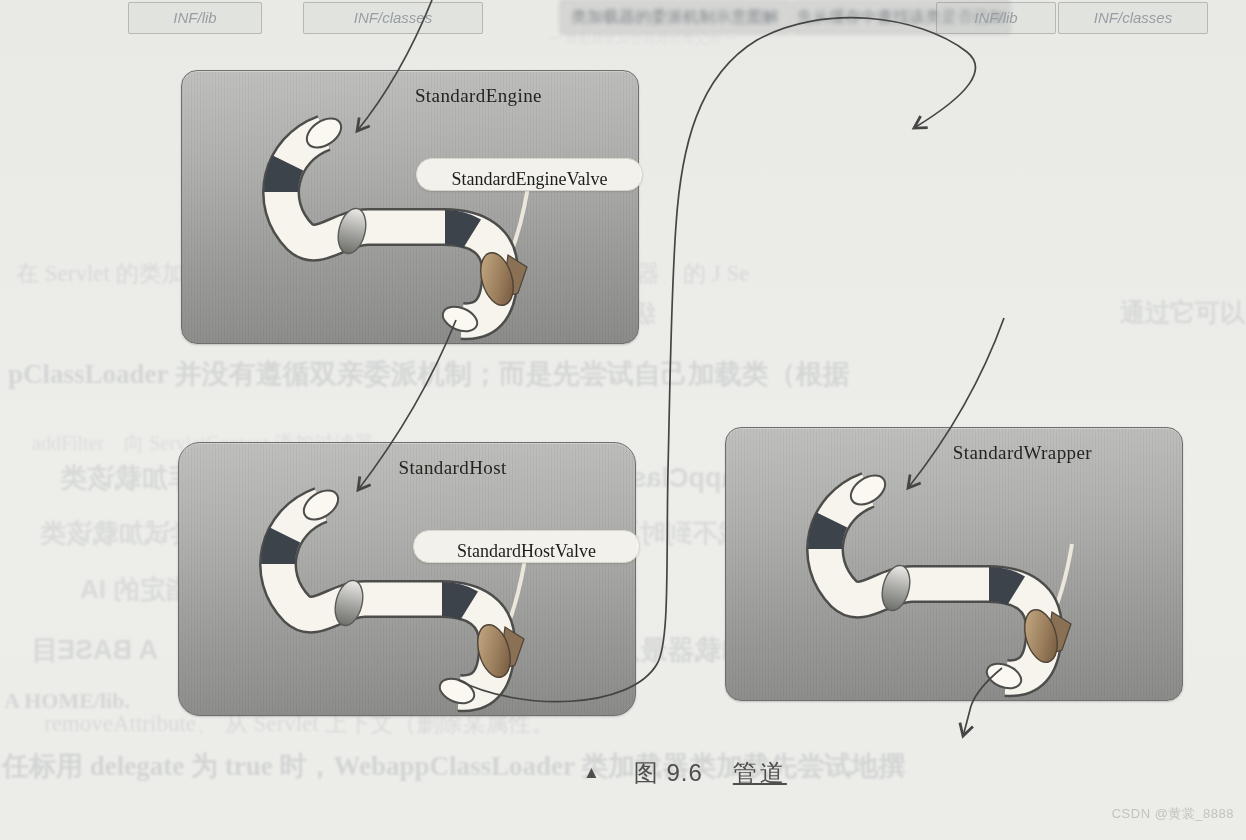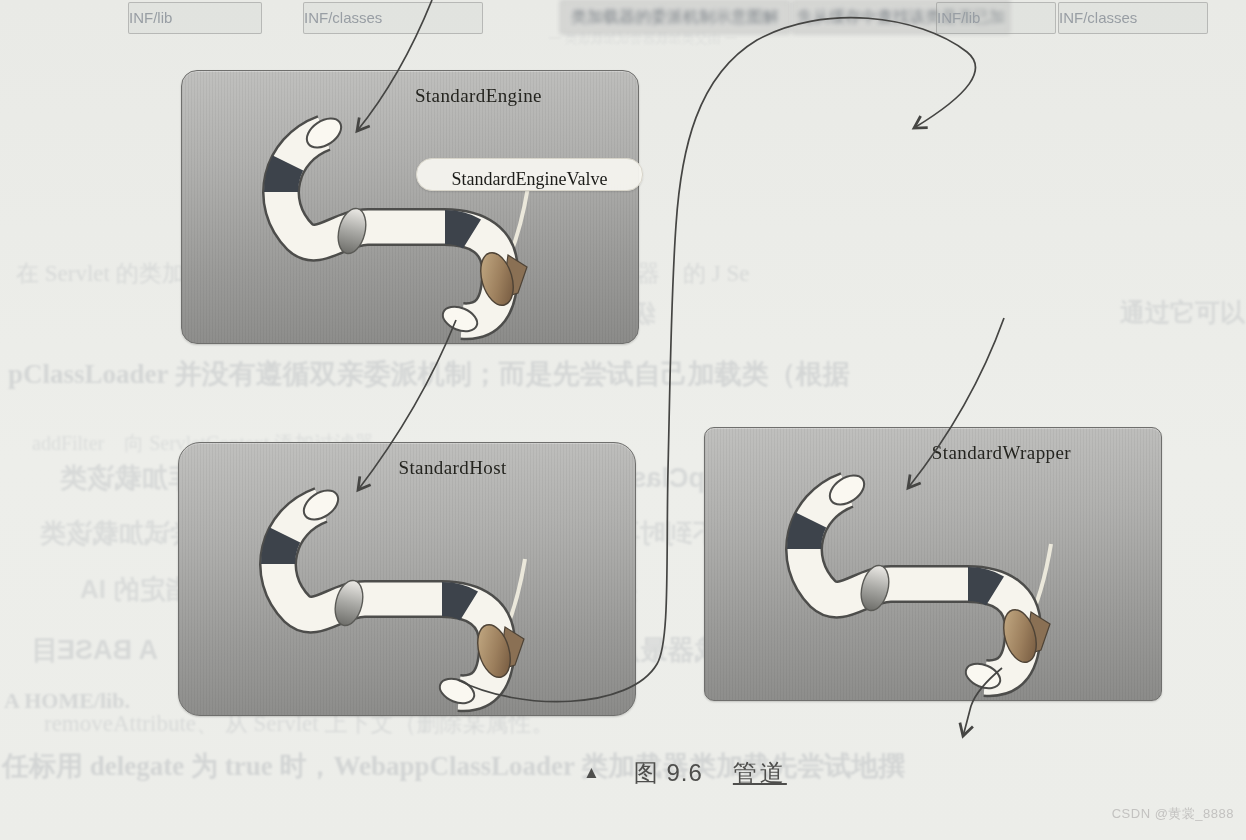--- a/index.html
+++ b/index.html
@@ -5,21 +5,21 @@
   html,body{margin:0;padding:0;}
   #page{position:relative;width:1246px;height:840px;overflow:hidden;
         background:linear-gradient(180deg,#e9eae6 0%,#edeeea 55%,#ecede9 100%);
         font-family:"Liberation Serif", serif;}
   
   #bleed{position:absolute;inset:0;z-index:1;}
   .bl{position:absolute;color:#9da2a9;white-space:nowrap;filter:blur(1.2px);
       font-family:"Liberation Serif", serif;}
   .bl.mir{transform:scaleX(-1);}
   .bl.box{border:1px solid rgba(130,132,130,.45);background:rgba(205,206,202,.25);
-          font-size:15px;filter:blur(.7px);color:#989ea4;border-radius:2px;}
+          text-align:center;font-size:15px;filter:blur(.7px);color:#989ea4;border-radius:2px;font-style:italic;}
   .bl.smudge{border:1px solid rgba(120,124,128,.3);background:rgba(125,128,132,.18);
           text-align:center;font-size:16px;filter:blur(2px);color:#7e848a;overflow:hidden;border-radius:2px;}
   
   .pbox{position:absolute;width:456px;height:272px;z-index:2;border-radius:16px;
         border:1px solid #6f6f6d;
         background:
           repeating-linear-gradient(90deg, rgba(0,0,0,.045) 0 1px, rgba(0,0,0,0) 1px 3px),
           linear-gradient(178deg,#c0c0be 0%,#b1b1af 32%,#9b9b99 70%,#8b8b89 100%);
         box-shadow:inset 0 1px 0 rgba(255,255,255,.28), 0 1px 2px rgba(0,0,0,.18);}
   .ptitle{position:absolute;top:14px;transform:translateX(-50%);
@@ -108,23 +108,26 @@
       <span>StandardEngineValve</span>
     </div>
   </div>
 
 
   <div class="pbox" style="left:178px;top:442px;border-radius:22px;">
     <svg class="pipe-svg" viewBox="0 0 456 272">
         <use href="#pipe"></use>
       </svg>
     <span class="ptitle" style="left:60%;">StandardHost</span>
+    <div class="pill">
+      <span>StandardHostValve</span>
+    </div>
   </div>
 
-  <div class="pbox" style="left:704px;top:427px;border-radius:10px;">
+  <div class="pbox" style="left:725px;top:427px;">
     <svg class="pipe-svg" viewBox="0 0 456 272">
         <use href="#pipe"></use>
       </svg>
     <span class="ptitle" style="left:65%;">StandardWrapper</span>
   </div>
 
   <svg id="overlay" width="1246" height="840" viewBox="0 0 1246 840">
     <g fill="none" stroke="#454543" stroke-width="1.7">
       <path d="M432,0 C415,42 392,88 357,131" marker-end="url(#ah)"></path>
       <path d="M456,320 C434,375 400,435 358,490" marker-end="url(#ah)"></path>

